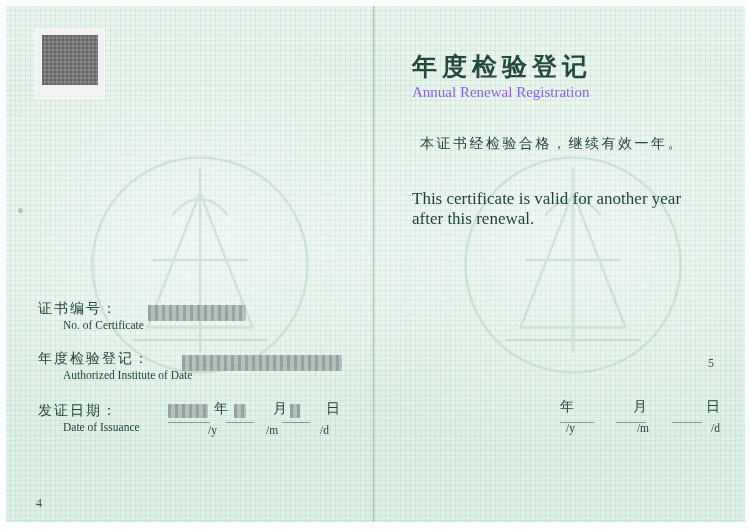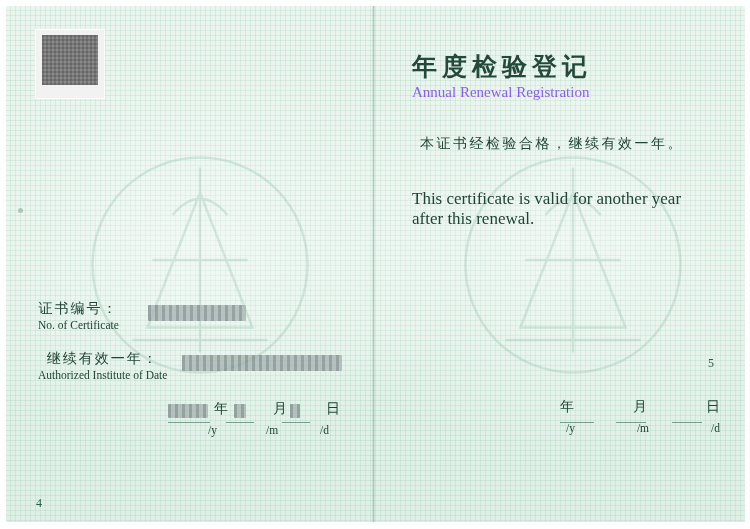--- a/index.html
+++ b/index.html
@@ -179,28 +179,28 @@
   .field {
     position: absolute;
     left: 38px;
   }
   .field .cn {
     font-size: 14px;
     letter-spacing: 2px;
     color: #1f4435;
     font-family: Liberation Mono, monospace;
     white-space: nowrap;
-    text-align: center;
   }
   .field .en {
     font-size: 11.5px;
     color: #1f4435;
     margin-top: 1px;
     font-family: "Liberation Serif", serif;
     white-space: nowrap;
+    margin-left: 25px;
   }
 
   .redact {
     position: absolute;
     background:
       repeating-linear-gradient(90deg, rgba(120,130,135,0.55) 0 3px, rgba(175,185,185,0.45) 3px 7px),
       rgba(150,165,160,0.55);
     filter: blur(0.4px);
     border-radius: 1px;
   }
@@ -275,25 +275,29 @@
   </div>
   <div class="punch-dot"></div>
 
   <div class="field" style="top:300px;">
     <div class="cn">证书编号：</div>
     <div class="en">No. of Certificate</div>
   </div>
   <div class="redact" style="left:148px; top:305px; width:98px; height:16px;"></div>
 
   <div class="field" style="top:350px;">
-    <div class="cn">继续有效一年：</div>
+    <div class="cn">年度检验登记：</div>
     <div class="en">Authorized Institute of Date</div>
   </div>
   <div class="redact" style="left:182px; top:355px; width:160px; height:16px;"></div>
 
+  <div class="field" style="top:402px;">
+    <div class="cn">发证日期：</div>
+    <div class="en">Date of Issuance</div>
+  </div>
 
   <div class="date-line-left">
     <div class="cn">
       <span style="left:46px;">年</span>
       <span style="left:105px;">月</span>
       <span style="left:158px;">日</span>
     </div>
     <div class="en">
       <span style="left:40px;">/y</span>
       <span style="left:98px;">/m</span>

